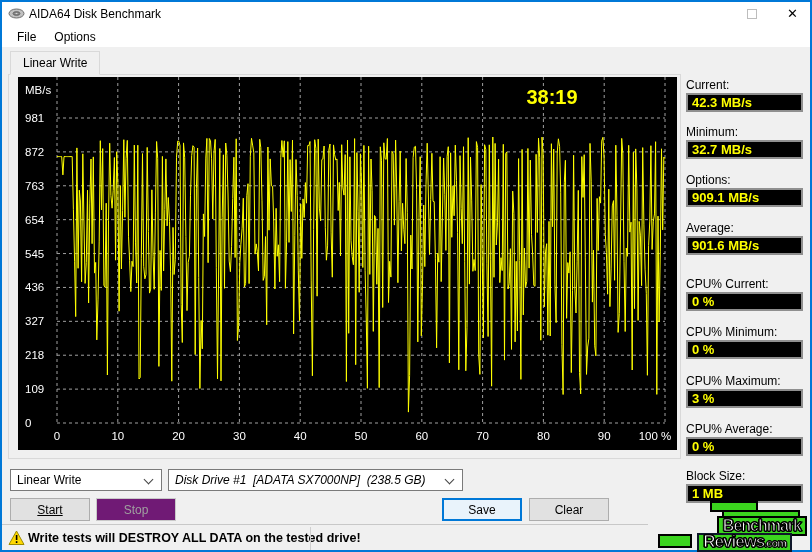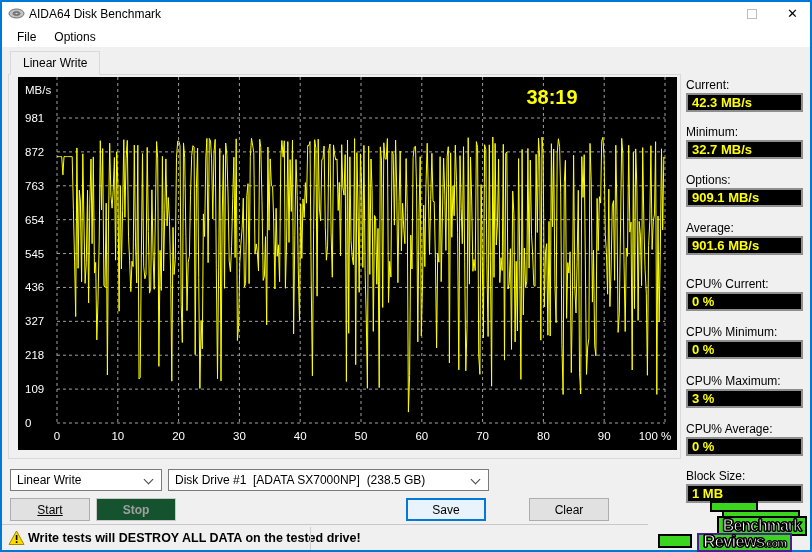--- a/index.html
+++ b/index.html
@@ -28,35 +28,35 @@
   
   .stat-group{position:absolute;left:686px;width:117px;}
   .stat-label{font-size:12px;height:14px;white-space:nowrap;}
   .stat-box{margin-top:1px;width:117px;height:19px;background:#000;border:2px solid #8f8f8f;color:#ffff00;font-weight:bold;font-size:13px;line-height:15px;padding-left:4px;white-space:pre;}
   
   .combo{position:absolute;height:22px;background:#fff;border:1px solid #7a7a7a;display:flex;align-items:center;padding-left:6px;}
   .combo .val{white-space:pre;}
   .chev{position:absolute;right:9px;top:6px;width:7px;height:7px;border-right:1.5px solid #444;border-bottom:1.5px solid #444;transform:rotate(45deg);}
   
   .btn{position:absolute;width:80px;height:23px;background:#e1e1e1;border:1px solid #adadad;display:flex;align-items:center;justify-content:center;font-size:12px;}
-  .btn-disabled{color:#a0a0a0;border-color:#c9c9c9;background:#14532d;font-weight:bold;}
-  .btn-default{background:#e9f3fb;border:2px solid #0078d7;}
+  .btn-disabled{color:#a0a0a0;border-color:#c9c9c9;background:#701a75;}
+  .btn-default{background:#e9f3fb;border:2px solid #0078d7;margin-left:36px;}
   
   .statusbar{position:absolute;left:0;top:524px;width:648px;height:28px;background:#f0f0f0;border-top:1px solid #c8c8c8;}
   .status-text{position:absolute;left:28px;top:6px;font-weight:bold;font-size:12.5px;}
   .status-sep{position:absolute;left:310px;top:2px;width:1px;height:24px;background:#cfcfcf;}
   .warn-icon{position:absolute;left:8px;top:5px;}
   
   .logo{position:absolute;right:2px;bottom:1px;width:152px;height:50px;z-index:60;font-weight:bold;}
   .logo-bar{position:absolute;background:#3bd41e;border:2px solid #000;}
   .logo-bar1{right:52px;top:0px;width:48px;height:11px;}
   .logo-bar2{right:10px;top:9px;width:78px;height:11px;}
   .logo-bar3{left:0;bottom:3px;width:34px;height:14px;}
   .logo-t1{position:absolute;top:15px;right:3px;background:#3bd41e;border:2px solid #000;padding:0 4px;font-size:16px;line-height:16px;color:#fff;-webkit-text-stroke:1.2px #000;text-shadow:1px 0 #000,-1px 0 #000,0 1px #000,0 -1px #000;letter-spacing:-1px;}
-  .logo-t2{position:absolute;top:32px;right:18px;background:#3bd41e;border:2px solid #4c1d95;padding:0 4px;font-size:17px;line-height:14px;color:#fff;-webkit-text-stroke:1.2px #000;text-shadow:1px 0 #000,-1px 0 #000,0 1px #000,0 -1px #000;letter-spacing:-1px;}
+  .logo-t2{position:absolute;top:32px;right:18px;background:#3bd41e;border:2px solid #0f172a;padding:0 4px;font-size:17px;line-height:14px;color:#fff;-webkit-text-stroke:1.2px #000;text-shadow:1px 0 #000,-1px 0 #000,0 1px #000,0 -1px #000;letter-spacing:-1px;}
   .logo-com{font-size:11px;-webkit-text-stroke:0.8px #000;}
 </style>
 </head>
 <body>
 
 <div class="window">
 
   <div class="titlebar">
     <svg width="17" height="13" viewBox="0 0 17 13">
       <ellipse cx="8.5" cy="6.5" rx="7.5" ry="4.5" fill="#c2c2c2" stroke="#6f6f6f"></ellipse>
@@ -166,21 +166,21 @@
   </div>
   <div class="stat-group" style="top:469px">
     <div class="stat-label">Block Size:</div>
     <div class="stat-box">1 MB</div>
   </div>
 
   <div class="combo" style="left:10px;top:469px;width:152px;">
     <span class="val">Linear Write</span>
     <span class="chev"></span>
   </div>
-  <div class="combo" style="left:168px;top:469px;width:321px;">
+  <div class="combo" style="left:168px;top:469px;width:295px;font-style:italic;">
     <span class="val">Disk Drive #1  [ADATA SX7000NP]  (238.5 GB)</span>
     <span class="chev"></span>
   </div>
 
   <div class="btn" style="left:10px;top:498px;text-decoration:underline;">Start</div>
   <div class="btn btn-disabled" style="left:96px;top:498px;">Stop</div>
   <div class="btn btn-default" style="left:406px;top:498px;">Save</div>
   <div class="btn" style="left:492px;top:498px;margin-left:37px;">Clear</div>
 
   <div class="statusbar">

